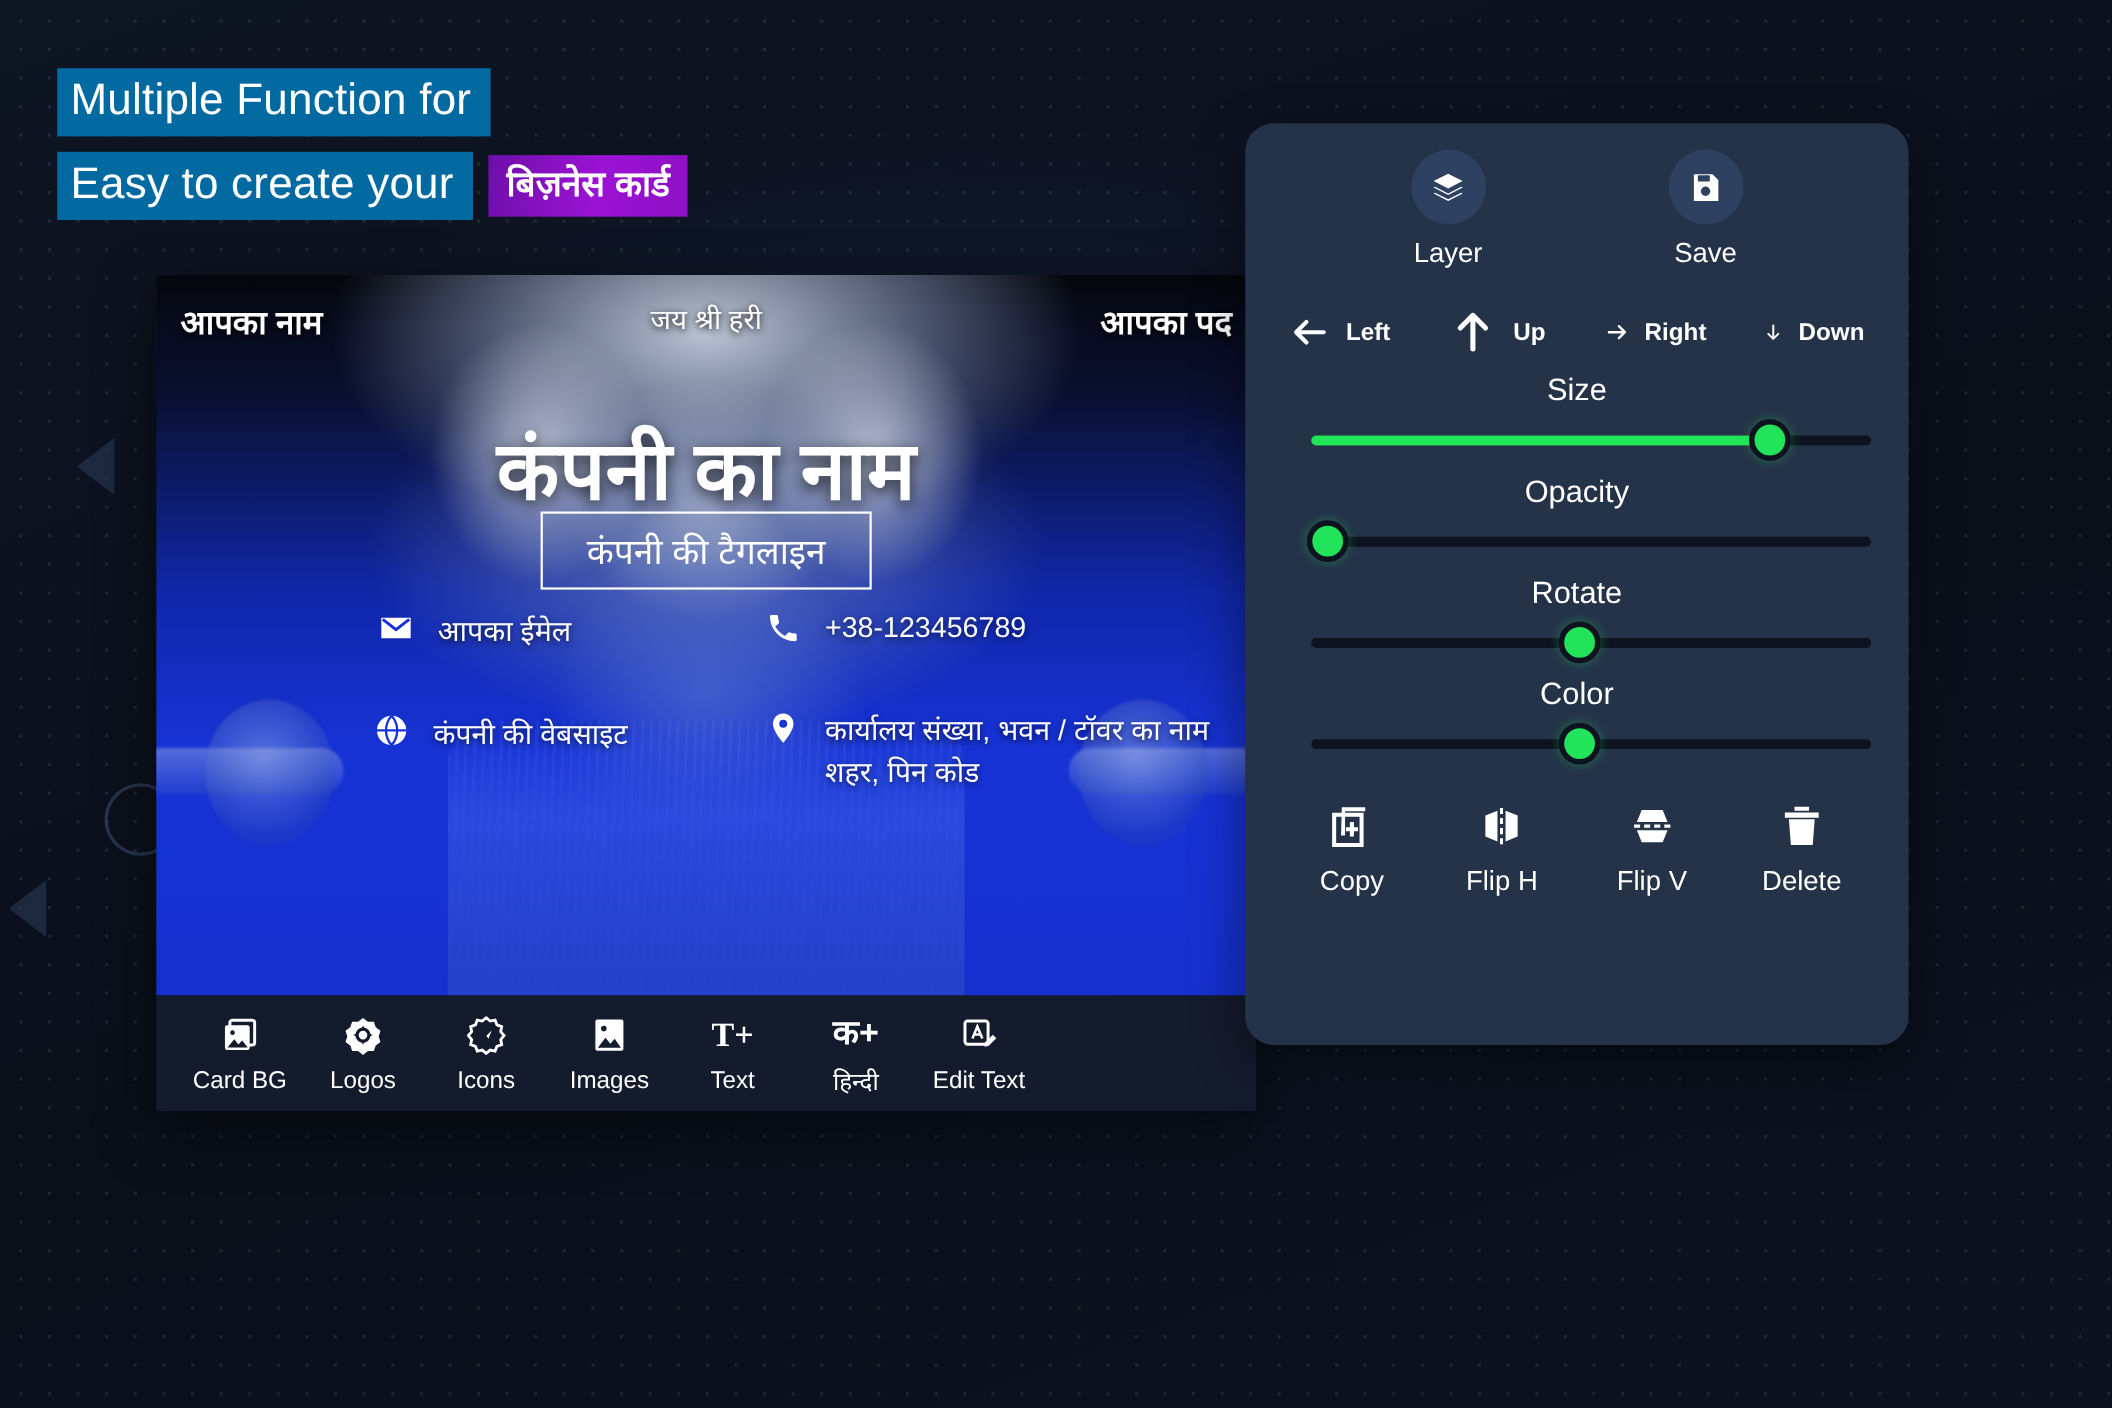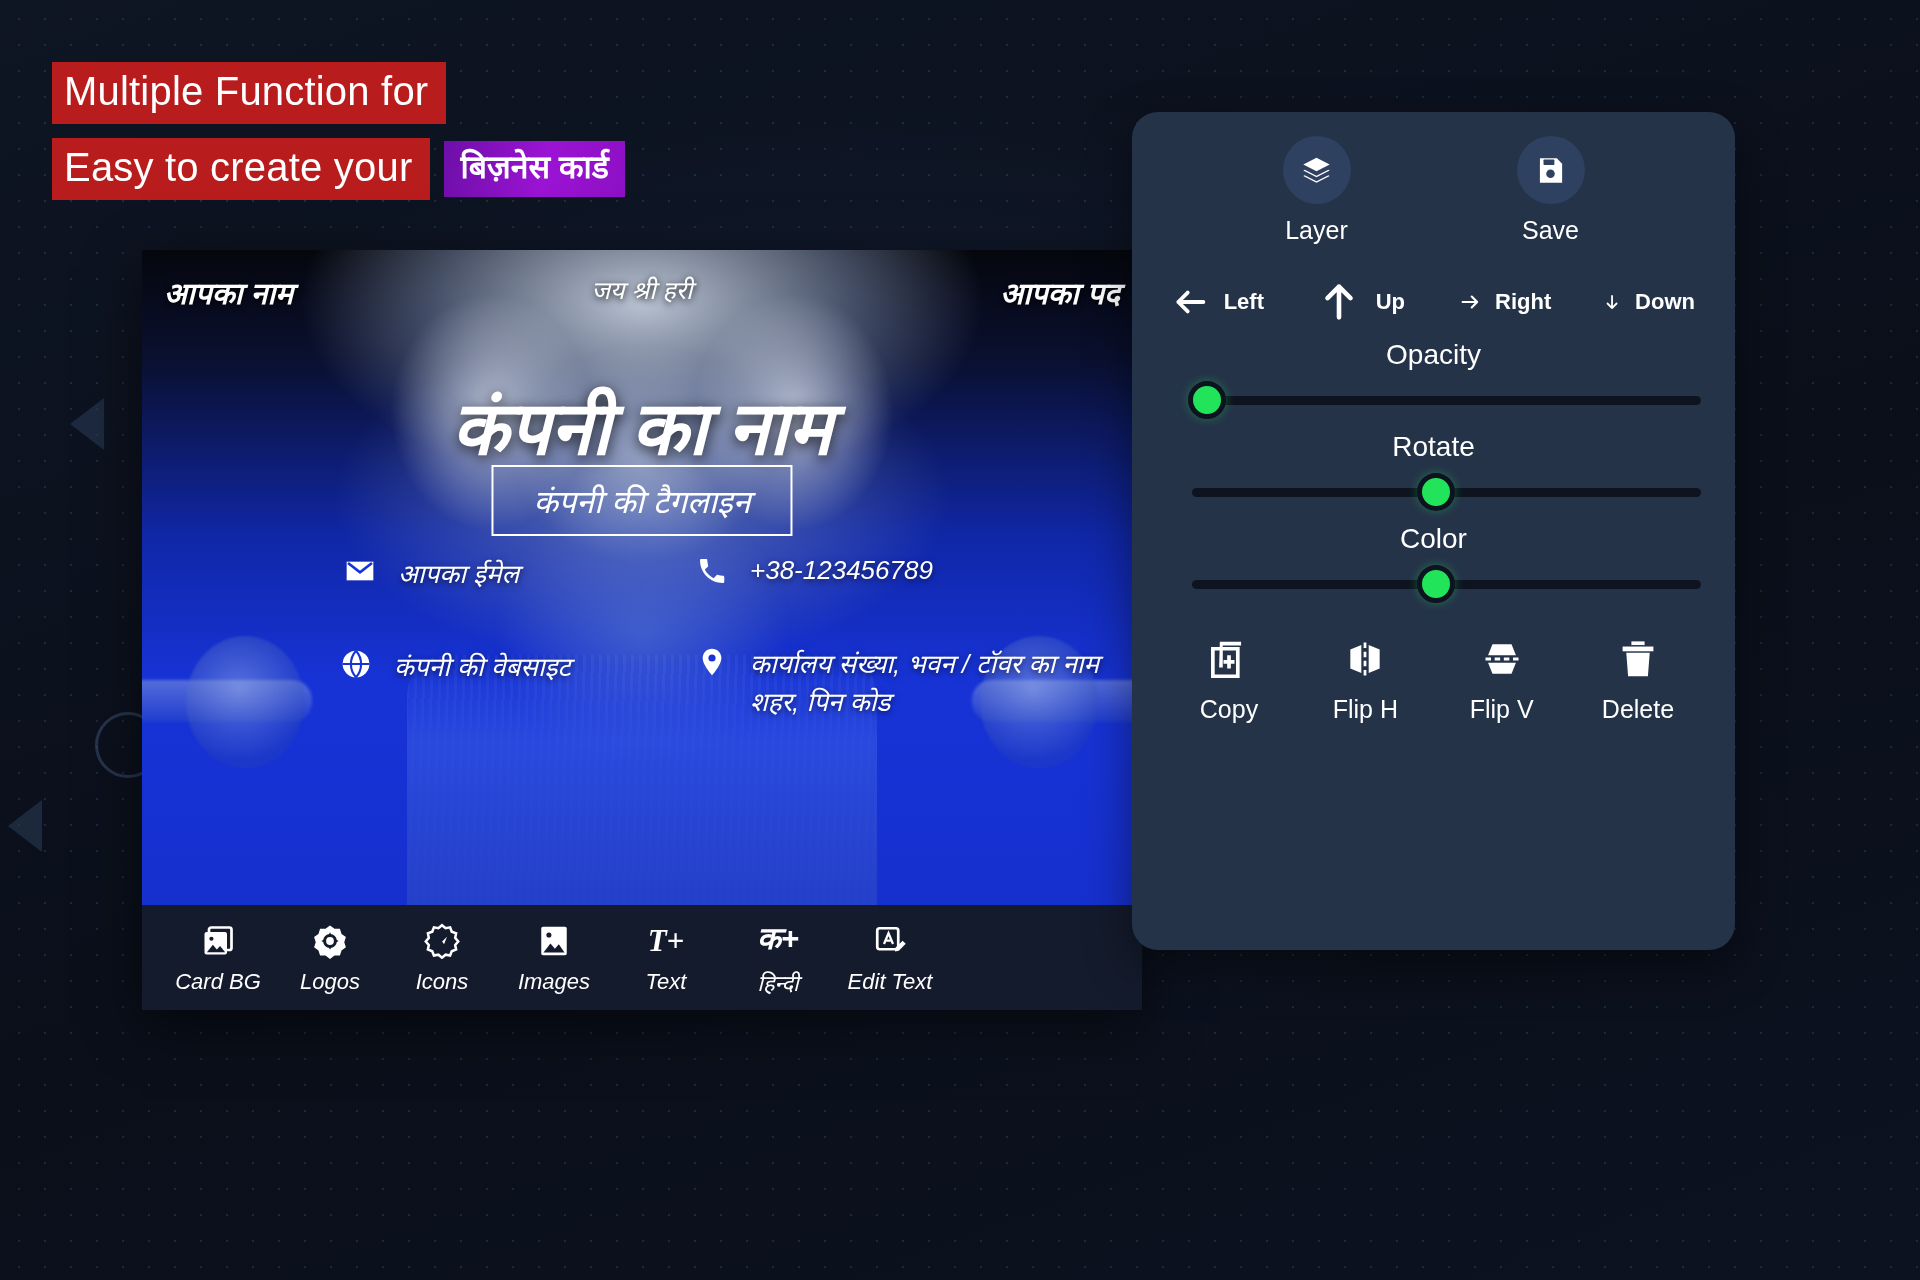--- a/index.html
+++ b/index.html
@@ -33,21 +33,21 @@
   }
   .plus-shape { position:absolute; }
   .plus-shape i, .plus-shape b {
     position:absolute; background:#2a3a55; display:block; border-radius:3px;
   }
 
   
   #headline { position:absolute; left:52px; top:62px; }
   .hl-row { display:flex; align-items:center; margin-bottom:14px; }
   .hl-chip {
-    background:#b91c1c;
+    background:#0369a1;
     color:#fff;
     font-size:40px;
     letter-spacing:.2px;
     padding:8px 18px 12px 12px;
     line-height:1.05;
     white-space:nowrap;
     text-align:right;
   }
   .hl-badge {
     background:linear-gradient(100deg,#6d0fa8 0%,#9b13d4 55%,#8d10c4 100%);
@@ -59,21 +59,20 @@
     line-height:1;
     white-space:nowrap;
   }
 
   
   #card {
     position:absolute; left:142px; top:250px;
     width:1000px; height:760px;
     overflow:hidden;
     box-shadow:0 16px 50px rgba(0,0,0,.55);
-    font-style:italic;
   }
   #card-canvas {
     position:absolute; left:0; top:0; right:0; height:655px;
     background:
       radial-gradient(ellipse 55% 46% at 50% 8%, rgba(200,210,225,.92), rgba(120,135,165,.55) 38%, rgba(20,28,55,0) 62%),
       radial-gradient(ellipse 48% 40% at 50% 38%, rgba(150,170,200,.55), rgba(25,40,90,0) 64%),
       linear-gradient(180deg,#05070d 0%,#0a1030 17%,#1027a8 44%,#1733d6 66%,#1630cf 100%);
     overflow:hidden;
   }
   
@@ -423,20 +422,29 @@
       <span class="arrow-lbl">Right</span>
     </div>
     <div class="arrow-btn">
       <svg viewBox="0 0 24 24">
           <path d="M12 4v16M6 14l6 6 6-6" stroke-linecap="round" stroke-linejoin="round"></path>
         </svg>
       <span class="arrow-lbl">Down</span>
     </div>
   </div>
 
+  <div class="slider-block">
+    <div class="slider-lbl">Size</div>
+    <div class="slider-row">
+      <span class="track">
+          <i class="track-fill" style="width: 82%; background: rgb(34, 228, 90);"></i>
+        </span>
+      <span class="thumb" style="left: 443.38px; background: rgb(34, 228, 90);"></span>
+    </div>
+  </div>
 
   <div class="slider-block">
     <div class="slider-lbl">Opacity</div>
     <div class="slider-row">
       <span class="track">
           <i class="track-fill" style="width: 0px;"></i>
         </span>
       <span class="thumb" style="left: 41.27px; background: rgb(34, 228, 90);"></span>
     </div>
   </div>

